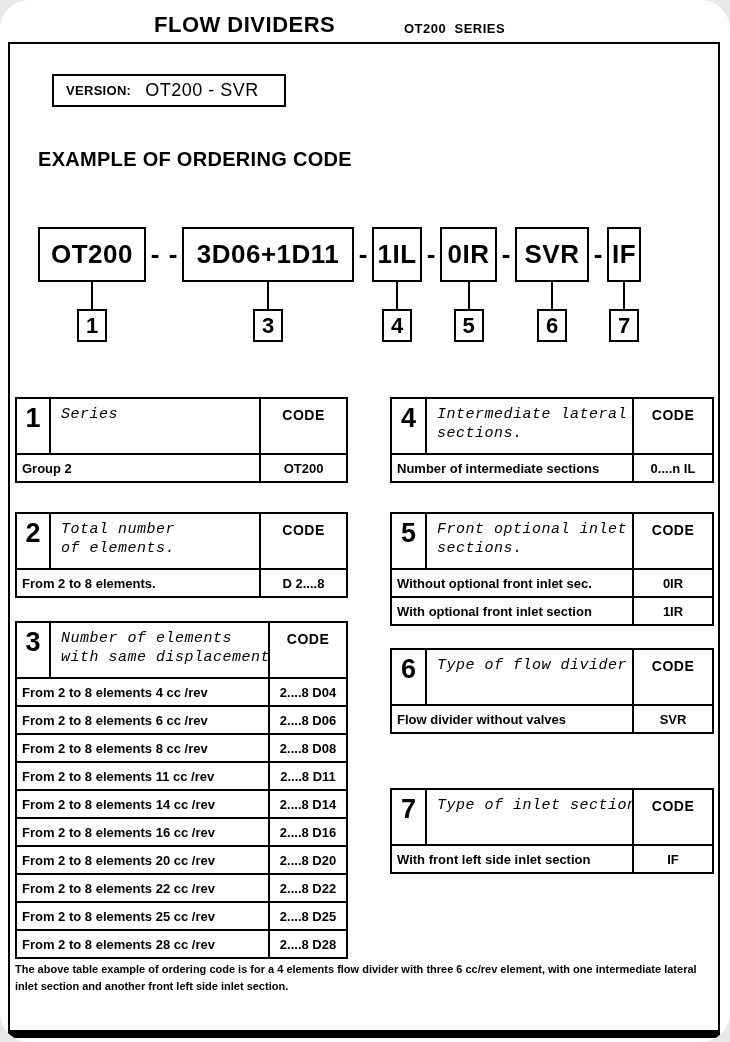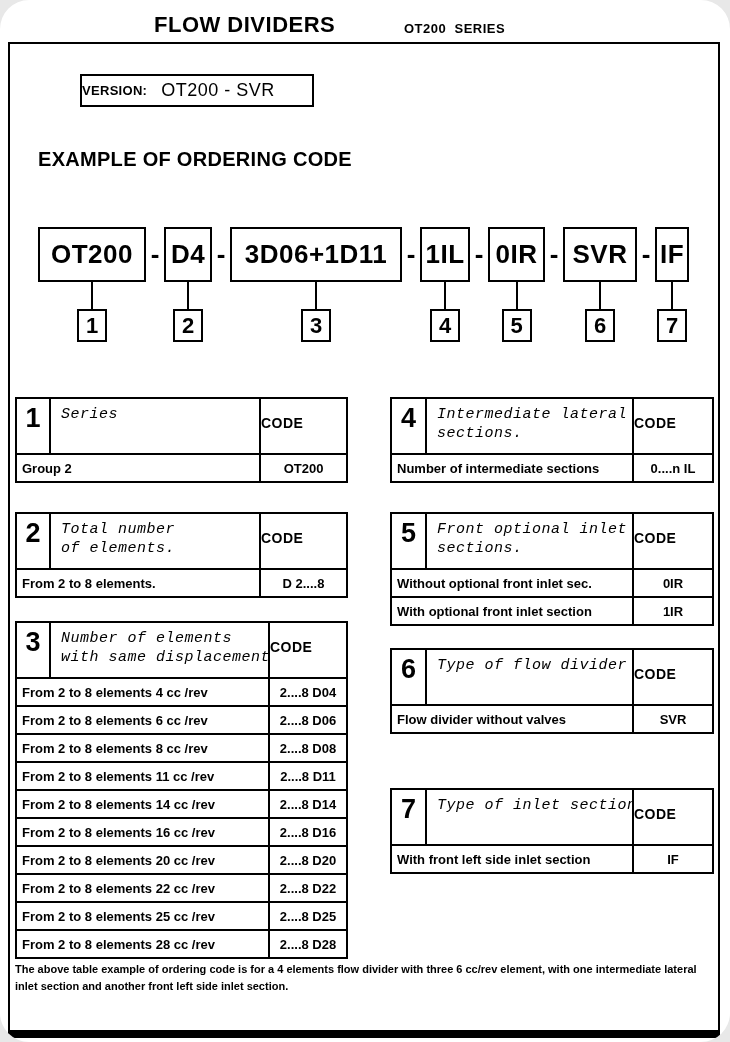--- a/index.html
+++ b/index.html
@@ -28,21 +28,21 @@
     width: 712px; height: 996px;
     border: 2px solid #000;
     border-bottom-width: 8px;
   }
   
   .version-box {
     position: absolute; left: 52px; top: 74px;
     width: 234px; height: 33px;
     border: 2px solid #000;
     display: flex; align-items: center;
-    gap: 14px; margin-left: 28px;
+    padding-left: 12px; gap: 14px;
   }
   .version-label { font-size: 13px; font-weight: bold; letter-spacing: 0.3px; }
   .version-value { font-size: 18px; font-weight: normal; letter-spacing: 0.5px; }
   
   .example-heading {
     position: absolute; left: 38px; top: 148px;
     font-size: 20px; font-weight: bold; letter-spacing: 0.3px;
   }
   
   .code-row {
@@ -79,21 +79,21 @@
     text-align: center; vertical-align: top;
     font-size: 27px; font-weight: bold; padding-top: 4px;
   }
   td.h-title {
     vertical-align: top; padding: 7px 4px 0 10px;
     font-family: "Liberation Mono", monospace;
     font-style: italic; font-size: 15px; line-height: 1.25;
     letter-spacing: 0.5px; white-space: nowrap;
   }
   td.h-code {
-    vertical-align: top; padding-top: 16px;
+    text-align: center; vertical-align: top; padding-top: 8px;
     font-size: 14px; font-weight: bold; letter-spacing: 0.5px;
   }
   tr.hrow { height: 56px; }
   tr.drow { height: 28px; }
   td.d-label { font-size: 13px; font-weight: bold; padding: 2px 18px 2px 5px; white-space: nowrap; }
   td.d-code  { font-size: 13px; font-weight: bold; text-align: center; padding: 2px 1px; white-space: nowrap; }
   
   .footnote {
     position: absolute; left: 15px; top: 961px; width: 694px;
     font-size: 11px; font-weight: bold; line-height: 1.55;
@@ -116,25 +116,20 @@
 
   <div class="example-heading">EXAMPLE OF ORDERING CODE</div>
 
   <div class="code-row">
     <div class="seg" style="width:108px">
       <div class="code-box">OT200</div>
       <div class="connector"></div>
       <div class="num-box">1</div>
     </div>
     <div class="dash">-</div>
-    <div class="seg" style="width:48px">
-      <div class="code-box">D4</div>
-      <div class="connector"></div>
-      <div class="num-box">2</div>
-    </div>
     <div class="dash">-</div>
     <div class="seg" style="width:172px">
       <div class="code-box">3D06+1D11</div>
       <div class="connector"></div>
       <div class="num-box">3</div>
     </div>
     <div class="dash">-</div>
     <div class="seg" style="width:50px">
       <div class="code-box">1IL</div>
       <div class="connector"></div>

